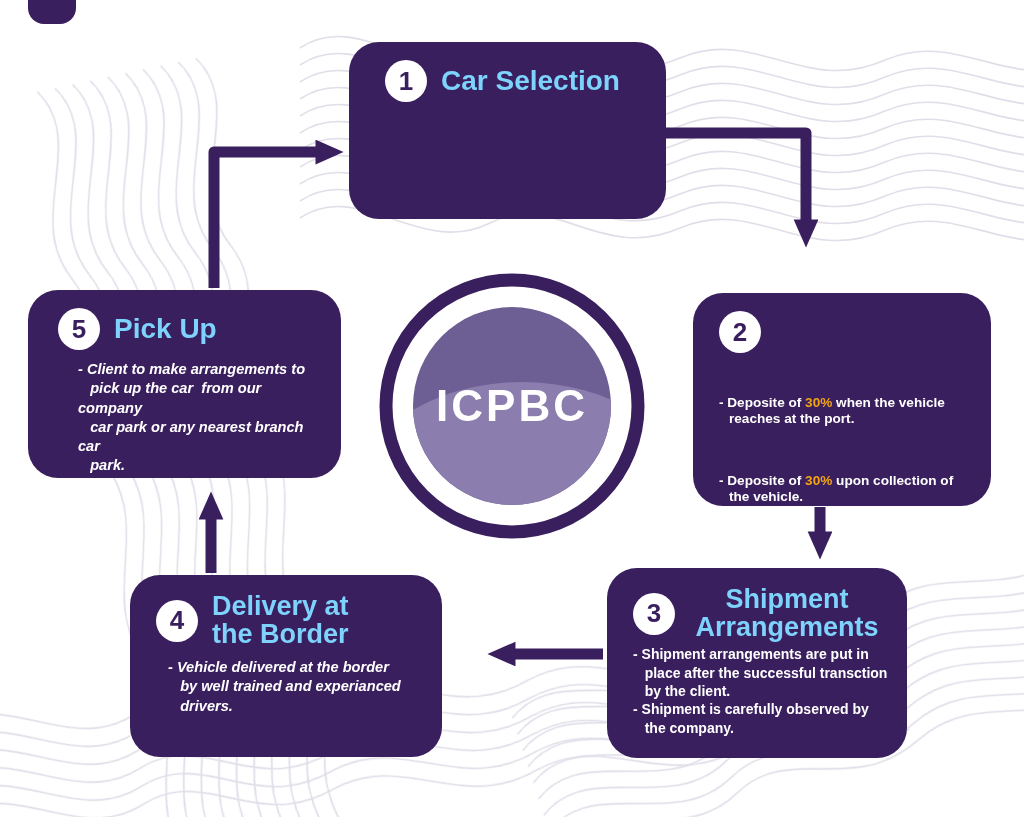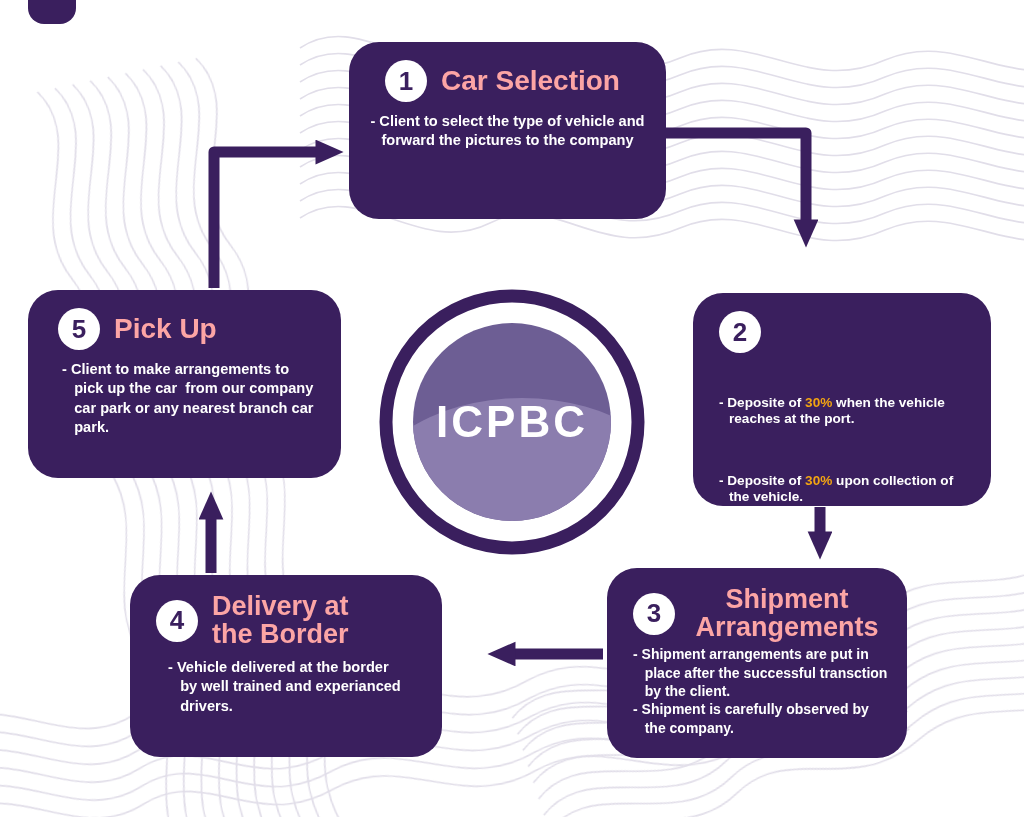--- a/index.html
+++ b/index.html
@@ -10,46 +10,46 @@
   .arrows { z-index:3; }
   .bg-waves { z-index:0; }
 
   .corner-accent { position:absolute; left:28px; top:0; width:48px; height:24px;
     background:#3A1F5E; border-radius:0 0 16px 16px; z-index:1; }
 
   .step { position:absolute; background:#3A1F5E; border-radius:30px; color:#ffffff; z-index:2; }
   .head { display:flex; align-items:center; gap:14px; padding:18px 22px 6px 26px; }
   .num { flex:0 0 auto; width:42px; height:42px; border-radius:50%; background:#ffffff;
     color:#3A1F5E; font-weight:bold; font-size:26px; display:flex; align-items:center; justify-content:center; }
-  .title { color:#fca5a5; font-weight:bold; font-size:28px; white-space:pre-line; line-height:1.02; }
+  .title { color:#7dd3fc; font-weight:bold; font-size:28px; white-space:pre-line; line-height:1.02; }
   .body { font-size:14.6px; font-weight:bold; line-height:1.32; white-space:pre-wrap; padding:2px 18px 0 30px; }
 
   .s1 { left:349px; top:42px;  width:317px; height:177px; }
   .s1 .head { justify-content:center; padding-left:12px; }
   .s1 .body { text-align:center; padding:4px 20px 0 20px; }
 
   .s2 { left:693px; top:293px; width:298px; height:213px; }
   .s2 .body { padding:0 14px 0 26px; font-size:13.6px; }
   .pay-line { padding-left:10px; text-indent:-10px; margin-bottom:9px; line-height:1.22; }
   .gold { color:#F2A412; }
 
   .s3 { left:607px; top:568px; width:300px; height:190px; }
   .s3 .title { flex:1; text-align:center; font-size:27px; }
   .s3 .head { padding-bottom:2px; }
   .s3 .body { padding:2px 14px 0 26px; font-size:14px; }
 
   .s4 { left:130px; top:575px; width:312px; height:182px; }
   .s4 .title { flex:1; text-align:left; font-size:27px; }
-  .s4 .body { padding:4px 14px 0 38px; }
+  .s4 .body { padding:4px 14px 0 38px;font-style:italic; }
 
   .s5 { left:28px; top:290px; width:313px; height:188px; }
   .s5 .head { padding-left:30px; }
-  .s5 .body { padding:4px 14px 0 34px; }
+  .s5 .body { padding:4px 14px 0 50px;font-style:italic; }
 
-  .center-logo { position:absolute; left:372px; top:282px; width:280px; height:280px; z-index:2; }
+  .center-logo { position:absolute; left:372px; top:266px; width:280px; height:280px; z-index:2; }
   .logo-text { font-family:"Liberation Sans","DejaVu Sans",sans-serif; font-weight:bold;
     font-size:44px; fill:#ffffff; letter-spacing:3px; }
 </style>
 </head>
 <body>
 
 <div class="canvas">
 
   <svg class="bg-waves" viewBox="0 0 1024 817">
     <defs>
@@ -134,22 +134,20 @@
       </g>
       <text class="logo-text" x="140" y="155" text-anchor="middle">ICPBC</text>
     </svg>
   </div>
 
   <div class="step s1">
     <div class="head">
       <span class="num">1</span>
       <span class="title">Car Selection</span>
     </div>
-    <div class="body">- Client to select the type of vehicle and
-forward the pictures to the company</div>
   </div>
 
   <div class="step s2">
     <div class="head">
       <span class="num">2</span>
     </div>
     <div class="body">
       <div class="pay-line"><span>- Deposite of </span><span class="gold">30%</span><span> when the vehicle reaches at the port.</span></div>
       <div class="pay-line"><span>- Deposite of </span><span class="gold">30%</span><span> upon collection of the vehicle.</span></div>
     </div>

